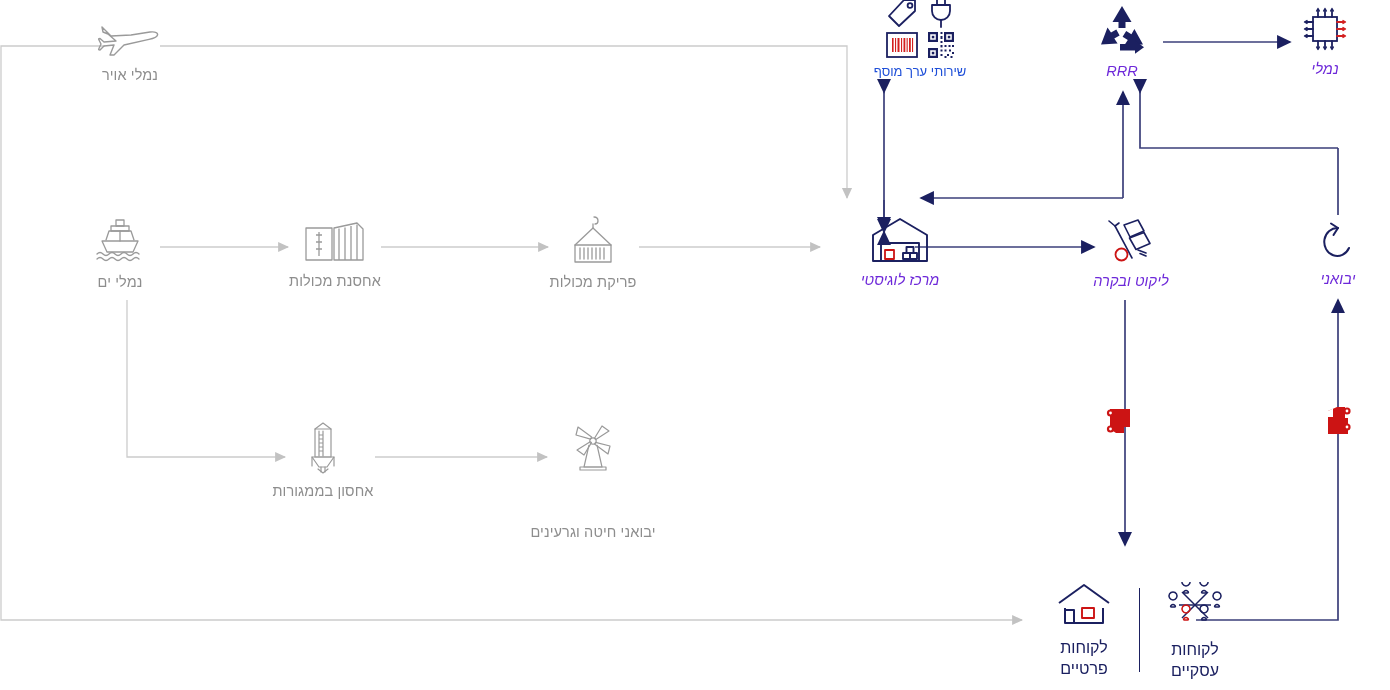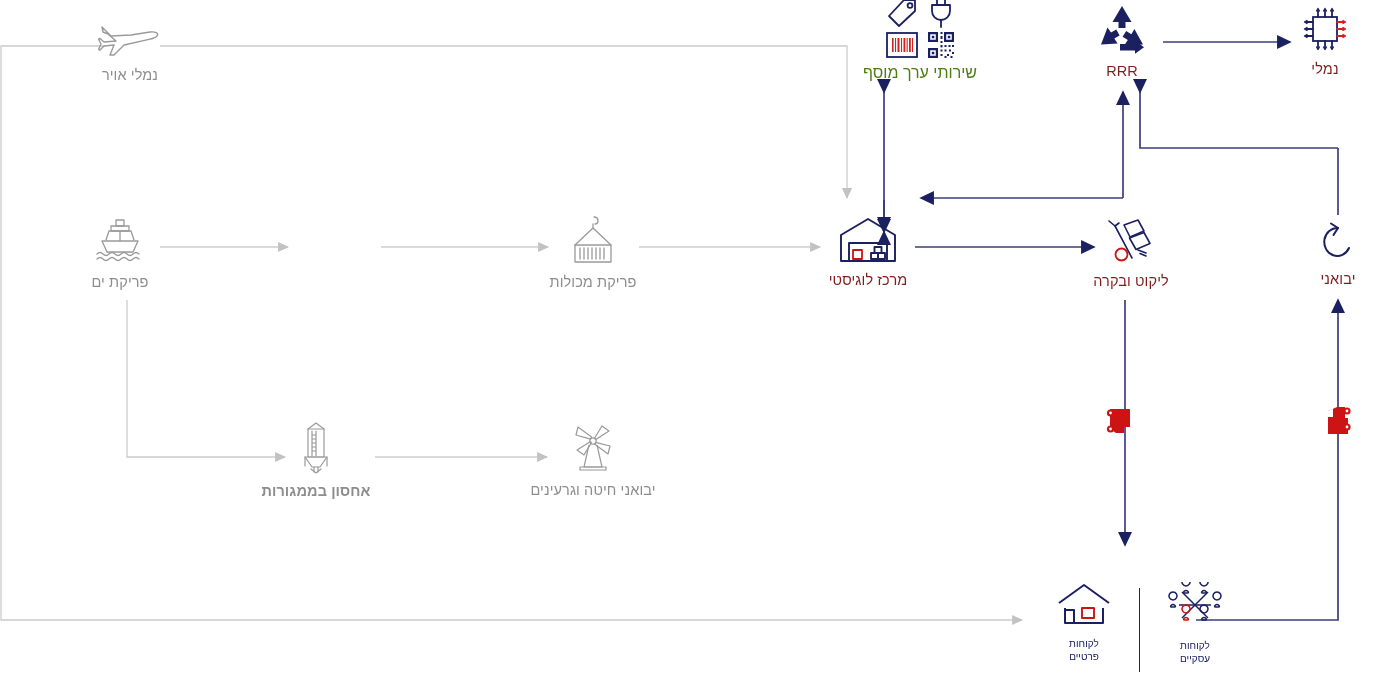--- a/index.html
+++ b/index.html
@@ -10,30 +10,30 @@
   }
   #stage{position:relative;width:1390px;height:574px;background:#fff;}
   #wires{position:absolute;left:0;top:0;width:1390px;height:690px;pointer-events:none;}
 
   .node{position:absolute;display:flex;flex-direction:column;align-items:center;
         width:160px;margin-left:-80px;text-align:center;}
   .node .ico{display:block;line-height:0;}
   .node .lbl{margin-top:8px;font-size:14.5px;line-height:1.32;white-space:pre-line;
              letter-spacing:.1px;}
   .gray .lbl{color:#8d8d8d;}
-  .navy .lbl{color:#7f1d1d;}
+  .navy .lbl{color:#6d28d9;font-style:italic;}
 
   .vas{position:absolute;display:flex;flex-direction:column;align-items:center;
        width:230px;margin-left:-115px;}
   .vas .icons{display:grid;grid-template-columns:auto auto;gap:4px 10px;justify-items:center;align-items:center;}
-  .vas .lbl{margin-top:6px;font-size:16px;color:#4d7c0f;}
+  .vas .lbl{margin-top:6px;font-size:13px;color:#1d4ed8;}
 
   .cust-pair{position:absolute;display:flex;align-items:flex-start;gap:0;}
   .cust{display:flex;flex-direction:column;align-items:center;width:92px;}
-  .cust .lbl{margin-top:7px;font-size:10px;color:#1b2060;line-height:1.32;white-space:pre-line;text-align:center;}
+  .cust .lbl{margin-top:7px;font-size:16px;color:#1b2060;line-height:1.32;white-space:pre-line;text-align:center;}
   .divider{width:1px;background:#1b2060;height:84px;margin:6px 9px 0 9px;align-self:flex-start;}
 
   .truck{position:absolute;margin-left:-19px;margin-top:-16px;line-height:0;}
 </style>
 </head>
 <body>
 
 <div id="stage">
 
   <svg id="wires" viewBox="0 0 1390 690">
@@ -100,53 +100,64 @@
       <svg width="50" height="47" viewBox="0 0 50 47" fill="none" stroke="#9a9a9a" stroke-width="1.3" stroke-linejoin="round" stroke-linecap="round">
         <rect x="21" y="2" width="8" height="6"></rect>
         <rect x="16" y="8" width="18" height="5"></rect>
         <path d="M11,22 L14,13 L36,13 L39,22"></path>
         <path d="M7,23 L43,23 L38,34 L12,34 z"></path>
         <path d="M25,13 L25,23"></path>
         <path d="M2,36 q3,-3 6,0 t6,0 t6,0 t6,0 t6,0 t6,0 t6,0"></path>
         <path d="M2,41 q3,-3 6,0 t6,0 t6,0 t6,0 t6,0 t6,0 t6,0"></path>
       </svg>
     </span>
-    <span class="lbl">פריקת ים</span>
-  </div>
-
+    <span class="lbl">נמלי ים</span>
+  </div>
+
+  <div class="node gray" style="left:335px;top:222px;">
+    <span class="ico">
+      <svg width="60" height="42" viewBox="0 0 60 42" fill="none" stroke="#9a9a9a" stroke-width="1.3" stroke-linejoin="round">
+        <rect x="1" y="6" width="26" height="32"></rect>
+        <path d="M14,10 L14,34 M11,13 h6 M11,20 h6 M11,27 h6"></path>
+        <path d="M29,6 L52,1 L58,7 L58,38 L29,38 z"></path>
+        <path d="M34,6.6 L34,38 M40,5.4 L40,38 M46,4 L46,38 M52,2.6 L52,38"></path>
+      </svg>
+    </span>
+    <span class="lbl">אחסנת מכולות</span>
+  </div>
 
   <div class="node gray" style="left:593px;top:215px;">
     <span class="ico">
       <svg width="50" height="50" viewBox="0 0 50 50" fill="none" stroke="#9a9a9a" stroke-width="1.3" stroke-linejoin="round" stroke-linecap="round">
         <path d="M26,2 q4,0 4,4 q0,3 -3,3"></path>
         <path d="M25,9 L25,13"></path>
         <path d="M25,13 L7,30 M25,13 L43,30"></path>
         <rect x="7" y="30" width="36" height="17"></rect>
         <path d="M12,33 L12,44 M16,33 L16,44 M20,33 L20,44 M24,33 L24,44 M28,33 L28,44 M32,33 L32,44 M36,33 L36,44"></path>
       </svg>
     </span>
     <span class="lbl">פריקת מכולות</span>
   </div>
 
-  <div class="node gray" style="left:316px;top:422px;font-weight:bold;">
+  <div class="node gray" style="left:323px;top:422px;">
     <span class="ico">
       <svg width="34" height="52" viewBox="0 0 34 52" fill="none" stroke="#9a9a9a" stroke-width="1.2" stroke-linejoin="round" stroke-linecap="round">
         <path d="M9,7 L17,1 L25,7"></path>
         <rect x="9" y="7" width="16" height="28"></rect>
         <path d="M13,9 L13,34 M17,9 L17,34 M13,13 h4 M13,17 h4 M13,21 h4 M13,25 h4 M13,29 h4"></path>
         <path d="M6,35 L28,35 L21,45 L13,45 z"></path>
         <path d="M6,35 L6,44 M28,35 L28,44"></path>
         <path d="M15,45 L15,50 M19,45 L19,50"></path>
         <path d="M12,47 L17,51 L22,47"></path>
       </svg>
     </span>
     <span class="lbl">אחסון בממגורות</span>
   </div>
 
-  <div class="node gray" style="left:593px;top:423px;">
+  <div class="node gray" style="left:593px;top:423px;gap:42px;">
     <span class="ico">
       <svg width="52" height="50" viewBox="0 0 52 50" fill="none" stroke="#9a9a9a" stroke-width="1.2" stroke-linejoin="round">
         <circle cx="26" cy="18" r="3.2"></circle>
         <path d="M27.5,15.3 L35,3 L42,8 L28.8,16.6 z"></path>
         <path d="M28.6,19.4 L43,23 L41,31 L27.5,21 z"></path>
         <path d="M24.4,19.6 L17,32 L10,27 L23.2,18.8 z"></path>
         <path d="M23.5,16.2 L9,12 L11,4 L24.6,14 z"></path>
         <path d="M22,22 L17,44 L35,44 L30,22"></path>
         <path d="M13,44 L39,44 L39,47 L13,47 z"></path>
       </svg>
@@ -244,21 +255,21 @@
         <g stroke="#d32020" stroke-width="1.4">
           <path d="M43.5,16 L41,14.6 M43.5,16 L41,17.4"></path>
           <path d="M43.5,23 L41,21.6 M43.5,23 L41,24.4"></path>
           <path d="M43.5,30 L41,28.6 M43.5,30 L41,31.4"></path>
         </g>
       </svg>
     </span>
     <span class="lbl">נמלי</span>
   </div>
 
-  <div class="node navy" style="left:868px;top:217px;justify-content:space-between;">
+  <div class="node navy" style="left:900px;top:217px;justify-content:space-between;">
     <span class="ico">
       <svg width="58" height="46" viewBox="0 0 58 46" fill="none" stroke="#1b2060" stroke-width="1.9" stroke-linejoin="round">
         <path d="M2,18 L29,2 L56,18 L56,44 L2,44 z"></path>
         <path d="M10,44 L10,26 L48,26 L48,44"></path>
         <rect x="14" y="33" width="9" height="9" stroke="#cc1414" stroke-width="1.8"></rect>
         <rect x="32" y="36" width="7" height="6"></rect>
         <rect x="39" y="36" width="7" height="6"></rect>
         <rect x="35.5" y="30" width="7" height="6"></rect>
       </svg>
     </span>

